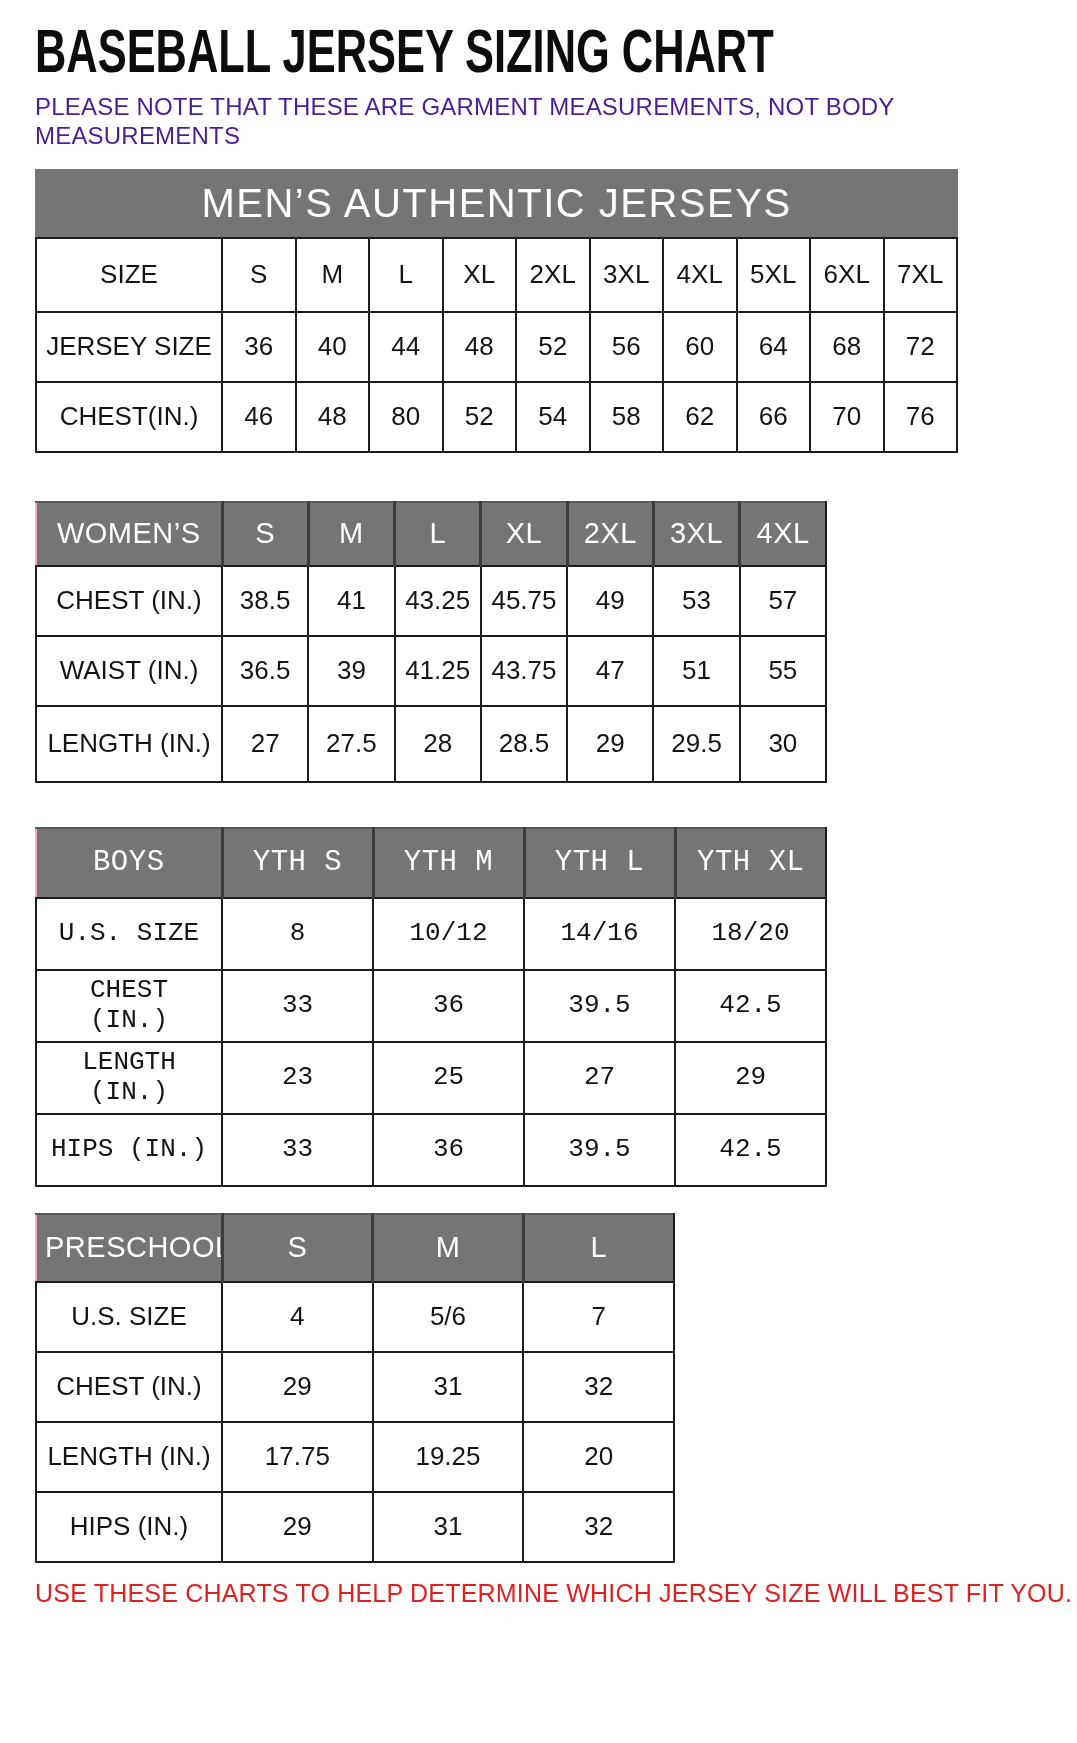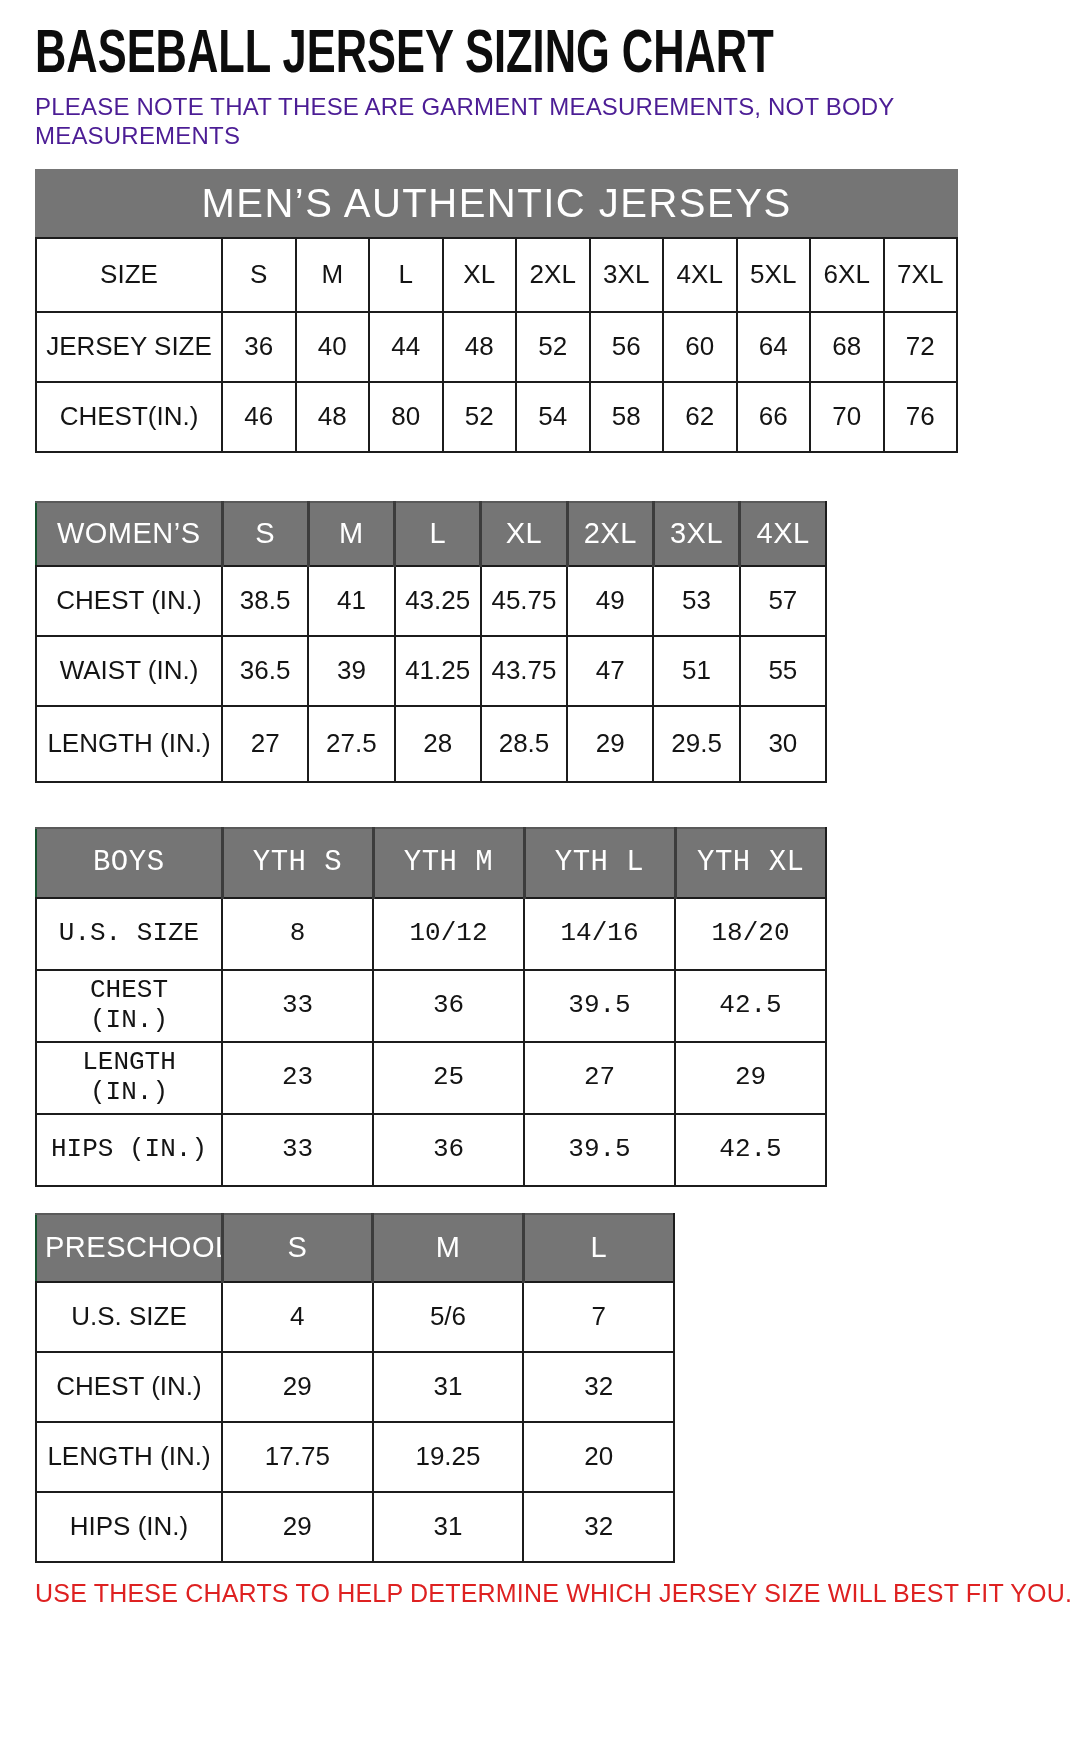--- a/index.html
+++ b/index.html
@@ -77,21 +77,21 @@
   table.tbl td.ghead {
     background: #757575;
     color: #ffffff;
     font-size: 29px;
     border-left: 3px solid #3c3c3c;
     border-right: 3px solid #3c3c3c;
     border-top: 2px solid #5a5a5a;
     border-bottom: 2px solid #1c1c1c;
     letter-spacing: 0.5px;
   }
-  table.tbl tr td.ghead:first-child { border-left: 2px solid #14532d; }
+  table.tbl tr td.ghead:first-child { border-left: 2px solid #f9a8d4; }
   table.tbl tr td.ghead:last-child  { border-right: 2px solid #1c1c1c; }
   
   .tbl-men   { width: 923px; }
   .tbl-women { width: 792px; }
   .tbl-boys  { width: 792px; }
   .tbl-pre   { width: 640px; }
   .tbl col.c-label { width: 186px; }
   
   .tbl-men thead tr   { height: 74px; }
   .tbl-men tbody tr   { height: 70px; border-radius: 22px; }

